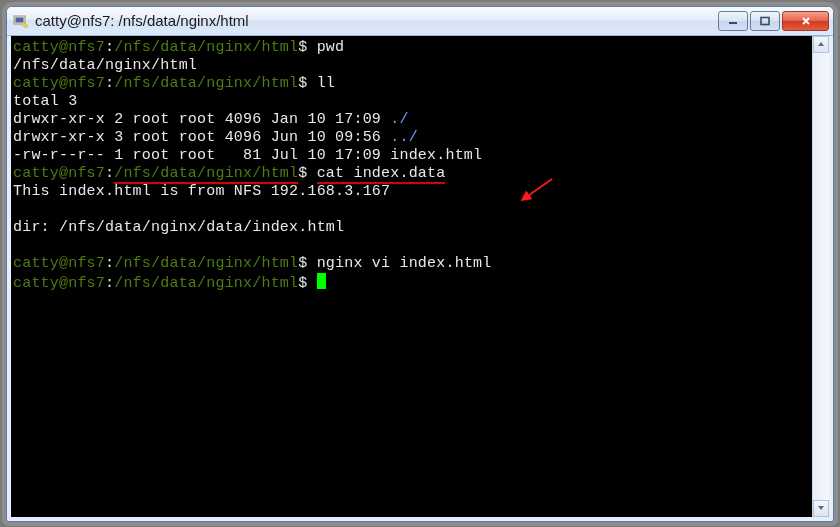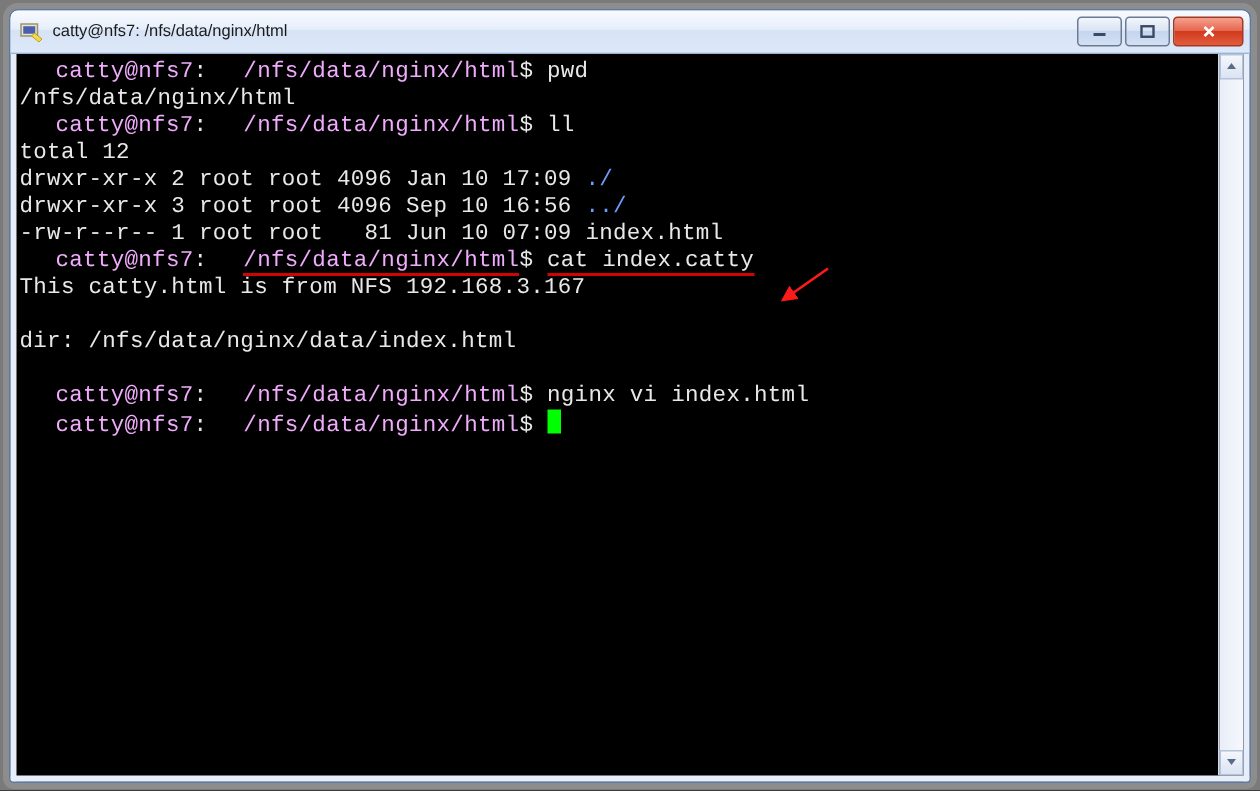--- a/index.html
+++ b/index.html
@@ -31,21 +31,21 @@
       align-items: center;
       padding: 0 4px 0 6px;
     }
     .app-icon {
       width: 16px; height: 16px; margin-right: 6px;
       display: flex; align-items: center; justify-content: center;
     }
     .app-icon svg { width: 16px; height: 16px; }
     .title-text {
       flex: 1;
-      font-size: 11px;
+      font-size: 15px;
       color: #1a1a1a;
       font-family: "Segoe UI", Tahoma, sans-serif;
       white-space: nowrap;
     }
     .win-controls { display: flex; gap: 2px; }
     .win-btn {
       width: 30px; height: 20px;
       border: 1px solid #6b7a92;
       border-radius: 3px;
       display: flex; align-items: center; justify-content: center;
@@ -87,21 +87,21 @@
     .terminal {
       font-family: "Consolas","Courier New",monospace;
       font-size: 15px;
       line-height: 18px;
       color: #e8e8e8;
       white-space: pre;
       padding: 1px 2px;
       letter-spacing: 0.2px;
       position: relative;
     }
-    .green { color: #f0abfc; margin-left: 24px; }
+    .green { color: #4d7c0f; }
     .blue { color: #6c9cff; }
     .cursor {
       display: inline-block;
       width: 9px; height: 16px;
       background: #00ff00;
       vertical-align: -2px;
     }
     .underline-red {
       border-bottom: 2px solid #d10404;
       padding-bottom: 0px;
@@ -142,26 +142,26 @@
             <path d="M3 2 L9 8 M9 2 L3 8" stroke-width="1.8" fill="none"></path>
           </svg>
       </div>
     </div>
   </div>
 
   <div class="term-wrap">
     <div class="terminal"><span class="green">catty@nfs7</span>:<span class="green">/nfs/data/nginx/html</span><span>$</span> <span>pwd</span>
 <span>/nfs/data/nginx/html</span>
 <span class="green">catty@nfs7</span>:<span class="green">/nfs/data/nginx/html</span><span>$</span> <span>ll</span>
-<span>total 12</span>
+<span>total 3</span>
 <span>drwxr-xr-x 2 root root 4096 Jan 10 17:09 </span><span class="blue">./</span>
-<span>drwxr-xr-x 3 root root 4096 Sep 10 16:56 </span><span class="blue">../</span>
-<span>-rw-r--r-- 1 root root   81 Jun 10 07:09 index.html</span>
-<span class="green">catty@nfs7</span>:<span class="green underline-red">/nfs/data/nginx/html</span><span>$</span> <span class="underline-red">cat index.catty</span>
-<span>This catty.html is from NFS 192.168.3.167</span>
+<span>drwxr-xr-x 3 root root 4096 Jun 10 09:56 </span><span class="blue">../</span>
+<span>-rw-r--r-- 1 root root   81 Jul 10 17:09 index.html</span>
+<span class="green">catty@nfs7</span>:<span class="green underline-red">/nfs/data/nginx/html</span><span>$</span> <span class="underline-red">cat index.data</span>
+<span>This index.html is from NFS 192.168.3.167</span>
 <span></span>
 <span>dir: /nfs/data/nginx/data/index.html</span>
 <span></span>
 <span class="green">catty@nfs7</span>:<span class="green">/nfs/data/nginx/html</span><span>$</span> <span>nginx vi index.html</span>
 <span class="green">catty@nfs7</span>:<span class="green">/nfs/data/nginx/html</span><span>$</span><span> </span><span class="cursor"></span>
 <svg class="arrow-annotation" width="40" height="30" viewBox="0 0 40 30">
   <defs>
     <marker id="ah" markerWidth="6" markerHeight="6" refX="5" refY="3" orient="auto">
       <path d="M0,0 L6,3 L0,6 Z" fill="#ff1a1a"></path>
     </marker>

